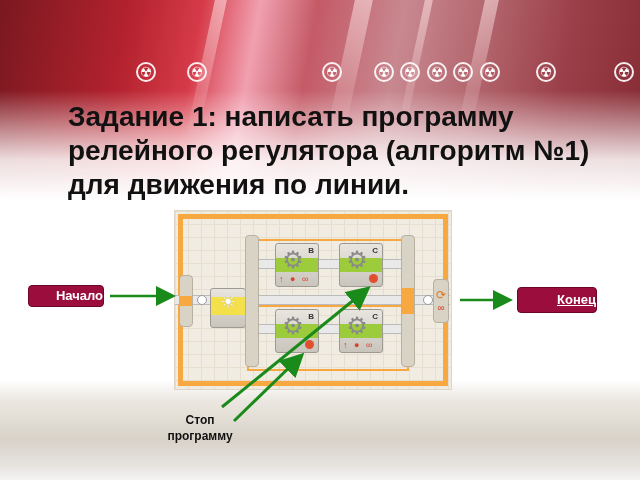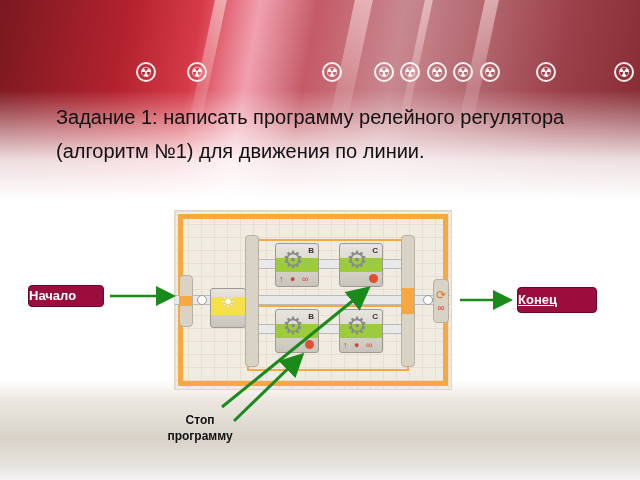--- a/index.html
+++ b/index.html
@@ -4,41 +4,41 @@
 <style>
   html, body { margin:0; padding:0; }
   body { width:640px; height:480px; overflow:hidden; position:relative; font-family:"Liberation Sans", sans-serif; background:#fff; }
   .bg { position:absolute; left:0; top:0; width:640px; height:480px;
     background:
       linear-gradient(180deg, rgba(255,255,255,0) 0px, rgba(255,255,255,0) 90px, rgba(255,255,255,0.85) 160px, #ffffff 200px, #ffffff 380px, #ece8e1 400px, #d8d2c8 440px, #e6e3de 465px, #f4f4f4 480px),
       linear-gradient(100deg, #7a1820 0%, #b3222e 18%, #d63a48 28%, #f1a0b0 36%, #c45a66 44%, #c88890 56%, #b66a72 66%, #9a3e48 80%, #7a2028 100%);
   }
   .streak { position:absolute; top:0; height:140px; width:12px; background:linear-gradient(180deg, rgba(255,230,230,0.55), rgba(255,255,255,0)); transform:skewX(-12deg); }
   .radsym { position:absolute; top:62px; width:20px; height:20px; border-radius:50%; border:2px solid rgba(255,255,255,0.9); box-sizing:border-box; color:#fff; font-size:14px; line-height:16px; text-align:center; }
-  .title { position:absolute; left:56px; top:100px; width:560px; font-weight:normal; font-size:20px; line-height:34px; color:#111; }
+  .title { position:absolute; left:68px; top:100px; width:560px; font-weight:bold; font-size:28px; line-height:34px; color:#111; }
   .diagram { position:absolute; left:174px; top:210px; width:278px; height:180px; background:#f0ece2; border:1px solid #ddd6c8; box-sizing:border-box;
     background-image: linear-gradient(#e6dfcf 1px, transparent 1px), linear-gradient(90deg, #e6dfcf 1px, transparent 1px);
     background-size: 13px 13px; }
   .loop-outer { position:absolute; left:3px; top:3px; width:270px; height:172px; border:5px solid #f7a840; box-sizing:border-box; }
   .switch-frame { position:absolute; left:72px; top:28px; width:162px; height:132px; border:2px solid #f7a840; box-sizing:border-box; }
   .switch-mid { position:absolute; left:72px; top:94px; width:162px; height:2px; background:#f7a840; }
   .beam { position:absolute; background:#d9d3c6; border:1px solid #b8b0a0; border-radius:4px; box-sizing:border-box; }
   .beam.orange-band { background:linear-gradient(180deg, #d9d3c6 0%, #d9d3c6 40%, #f7a840 40%, #f7a840 60%, #d9d3c6 60%); }
   .block { position:absolute; width:44px; height:44px; background:linear-gradient(180deg,#e8e5df,#c9c5bd); border:1px solid #9e9a92; border-radius:3px; box-sizing:border-box; }
   .block .green { position:absolute; left:0; top:14px; width:42px; height:14px; background:#9ccc3c; }
   .block .gear { position:absolute; left:4px; top:3px; width:26px; height:26px; font-size:24px; line-height:26px; text-align:center; color:#8a8a8a; }
   .block .port { position:absolute; right:4px; top:2px; font-size:8px; color:#333; font-weight:bold; }
   .block .icons { position:absolute; left:3px; bottom:2px; font-size:9px; color:#d9432a; letter-spacing:2px; }
   .block .stop { position:absolute; right:4px; bottom:3px; width:9px; height:9px; border-radius:50%; background:#e0502f; }
   .light-block { position:absolute; left:35px; top:77px; width:36px; height:40px; background:linear-gradient(180deg,#e8e5df,#c9c5bd); border:1px solid #9e9a92; border-radius:3px; box-sizing:border-box; }
   .light-block .yel { position:absolute; left:0; top:8px; width:34px; height:18px; background:#f4e04a; }
   .light-block .sun { position:absolute; left:8px; top:4px; width:18px; height:18px; font-size:18px; line-height:18px; text-align:center; color:#fff; text-shadow:0 0 1px #999; }
   .connector { position:absolute; width:10px; height:10px; border:1px solid #999; border-radius:50%; background:#fff; box-sizing:border-box; }
   .wire { position:absolute; height:10px; background:#e9e9e9; border-top:1px solid #bbb; border-bottom:1px solid #bbb; box-sizing:border-box; }
-  .label-btn { position:absolute; background:#9b0d3c; color:#fff; font-weight:bold; font-size:13px; border-radius:4px; border:1px solid #6b0628; text-align:left; box-sizing:border-box; }
+  .label-btn { position:absolute; background:#9b0d3c; color:#fff; font-weight:bold; font-size:13px; border-radius:4px; border:1px solid #6b0628; text-align:right; box-sizing:border-box; }
   .caption { position:absolute; left:160px; top:412px; width:80px; text-align:center; font-weight:bold; font-size:12px; line-height:16px; color:#111; }
   svg.arrows { position:absolute; left:0; top:0; width:640px; height:480px; pointer-events:none; }
 </style>
 </head>
 <body>
 
 <div class="bg"></div>
 <div class="streak" style="left:200px;"></div>
 <div class="streak" style="left:340px; width:18px;"></div>
 <div class="streak" style="left:410px; width:8px;"></div>

